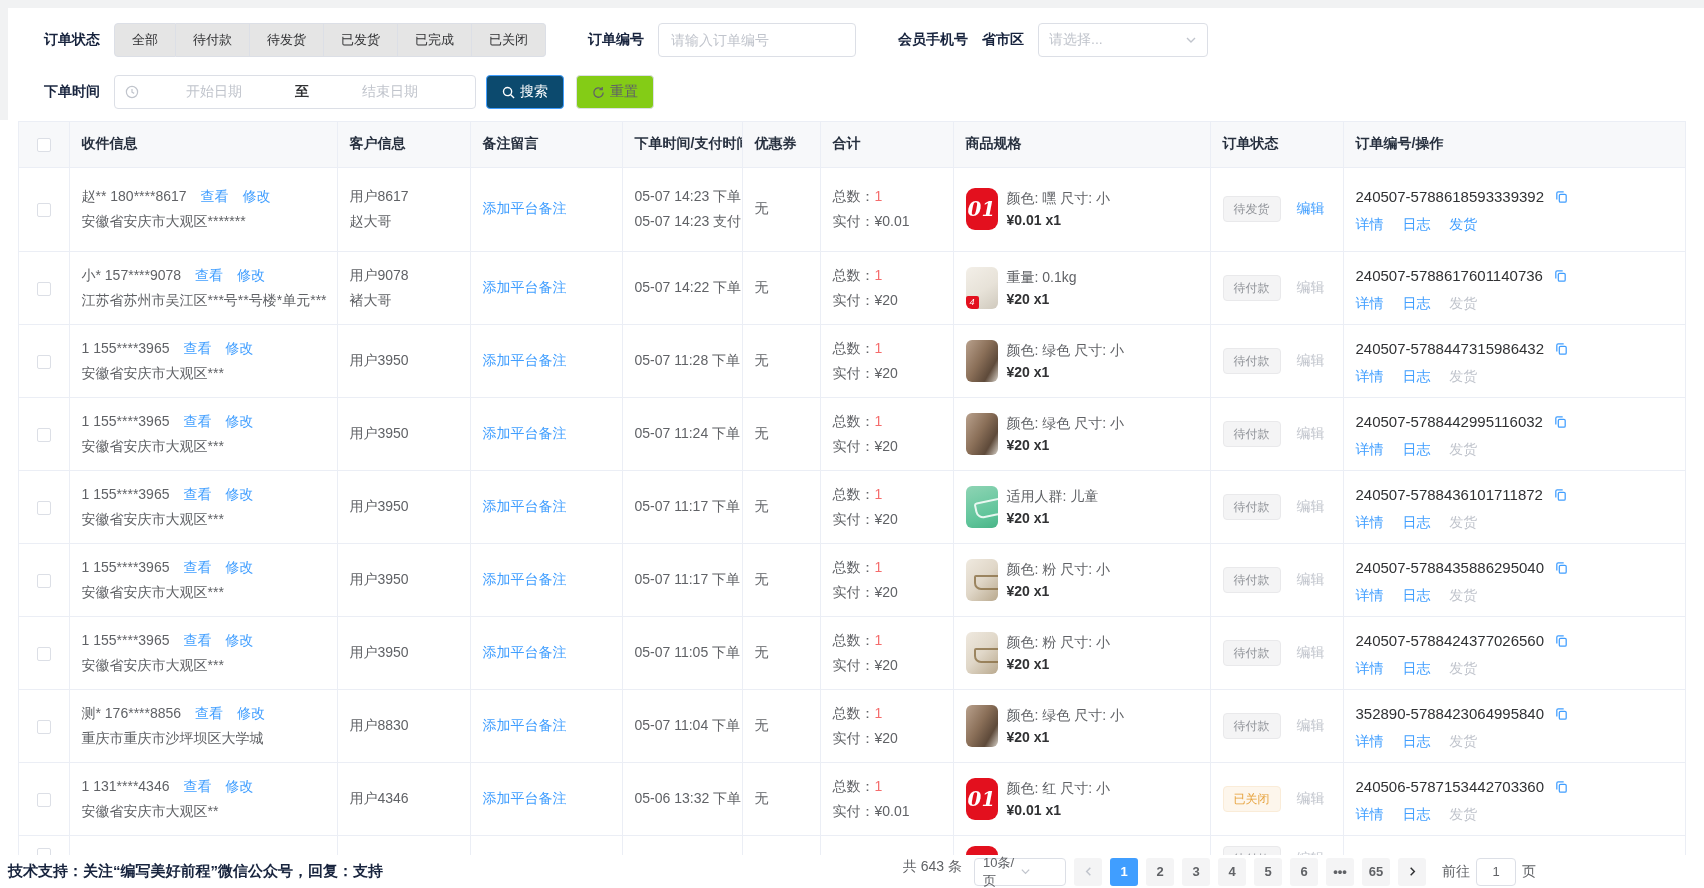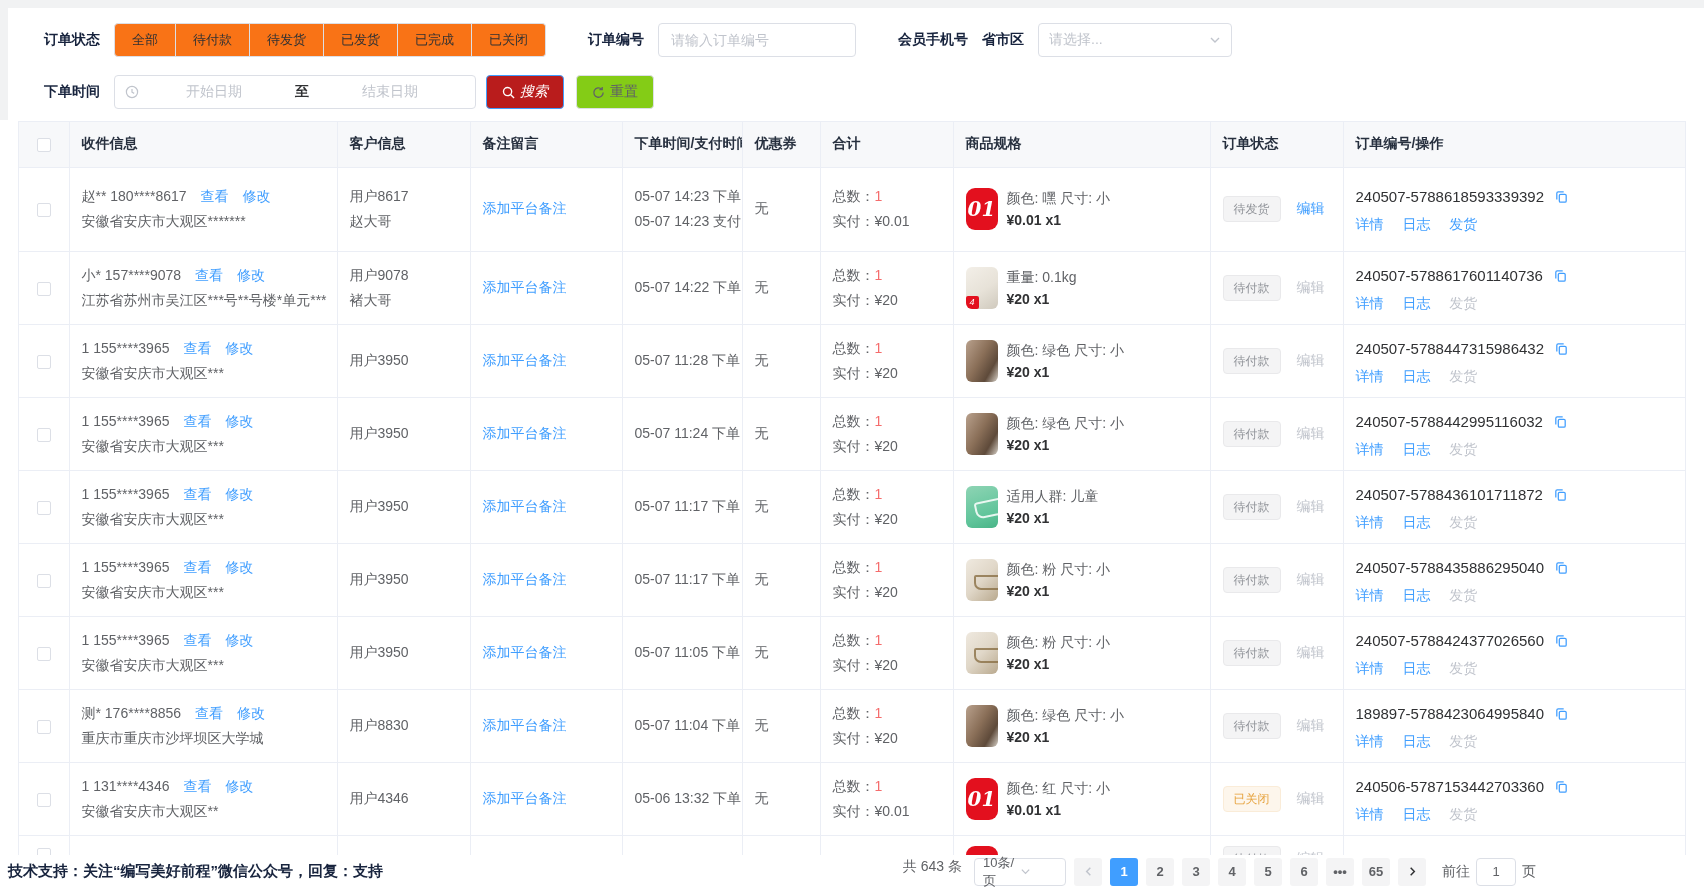--- a/index.html
+++ b/index.html
@@ -7,37 +7,37 @@
   body { font-family:"Liberation Sans","DejaVu Sans",sans-serif; background:#fff; color:#606266; font-size:14px; }
   .top-strip { height:8px; background:#f1f2f3; }
   .left-strip { position:absolute; left:0; top:8px; width:8px; height:112px; background:#f1f2f3; }
 
   
   .filters { padding:14px 0 0 44px; height:113px; }
   .filter-row { display:flex; align-items:center; height:36px; margin-bottom:16px; }
   .flabel { font-weight:700; color:#17233d; margin-right:14px; white-space:nowrap; }
   .fgroup { display:flex; align-items:center; margin-right:42px; }
   .btn-group { display:flex; }
-  .tab-btn { height:34px; padding:0 17px; background:#f97316; border:1px solid #dcdfe6; border-left-width:0;
+  .tab-btn { height:34px; padding:0 17px; background:#e5e5e5; border:1px solid #dcdfe6; border-left-width:0;
              color:#303133; font-size:13px; cursor:pointer; white-space:nowrap; }
   .tab-btn:first-child { border-left-width:1px; border-radius:4px 0 0 4px; }
   .tab-btn:last-child { border-radius:0 4px 4px 0; }
   .txt-input { width:198px; height:34px; border:1px solid #dcdfe6; border-radius:4px; padding:0 12px;
                font-size:14px; color:#606266; font-family:inherit; }
   .txt-input::placeholder { color:#c0c4cc; }
-  .select-box { width:194px; height:34px; border:1px solid #dcdfe6; border-radius:4px; display:flex;
+  .select-box { width:170px; height:34px; border:1px solid #dcdfe6; border-radius:4px; display:flex;
                 align-items:center; padding:0 10px; color:#c0c4cc; cursor:pointer; }
   .select-box .sel-text { flex:1; }
   .date-range { width:362px; height:34px; border:1px solid #dcdfe6; border-radius:4px; display:flex;
                 align-items:center; padding:0 10px; }
   .date-range .d-ph { flex:1; text-align:center; color:#c0c4cc; }
   .date-range .d-sep { color:#303133; font-weight:700; padding:0 6px; }
   .btn { height:34px; border-radius:4px; border:1px solid #dcdfe6; background:#84cc16; color:#606266;
          font-size:14px; padding:0 15px; cursor:pointer; display:inline-flex; align-items:center; gap:5px; font-family:inherit; }
-  .btn-primary { background:#b91c1c; border-color:#409eff; color:#fff;font-style:italic; }
+  .btn-primary { background:#0c4a6e; border-color:#409eff; color:#fff; }
   .btn + .btn { margin-left:12px; }
   .icon { display:inline-flex; align-items:center; }
 
   
   .table-wrap { margin:0 18px; height:734px; overflow:hidden; border:1px solid #ebeef5; border-bottom:none; }
   table { border-collapse:collapse; table-layout:fixed; width:1666px; }
   th, td { border-right:1px solid #ebeef5; border-bottom:1px solid #ebeef5; padding:6px 12px; text-align:left;
            vertical-align:middle; overflow:hidden; }
   th:last-child, td:last-child { border-right:none; }
   thead th { background:#f7f8fa; color:#27303f; font-weight:700; height:45px; font-size:14px; white-space:nowrap; }
@@ -622,21 +622,21 @@
           <div class="cell-line price-line">¥20  x1</div>
         </div>
       </div>
     </td>
     <td class="status-cell">
       <span class="tag tag-info">待付款</span>
       <a class="link disabled">编辑</a>
     </td>
     <td>
       <div class="order-no-line">
-        <span>189897-5788423064995840</span>
+        <span>352890-5788423064995840</span>
         <span class="copy-icon">
           <svg width="15" height="15" viewBox="0 0 24 24">
                   <rect x="8.5" y="8.5" width="11" height="12.5" rx="2" fill="none" stroke="#409eff" stroke-width="2"></rect>
                   <path d="M15.5 4.5H6.8A2.3 2.3 0 0 0 4.5 6.8v10" fill="none" stroke="#409eff" stroke-width="2"></path>
                 </svg>
         </span>
       </div>
       <div class="order-ops">
         <a class="link">详情</a>
         <a class="link">日志</a>

